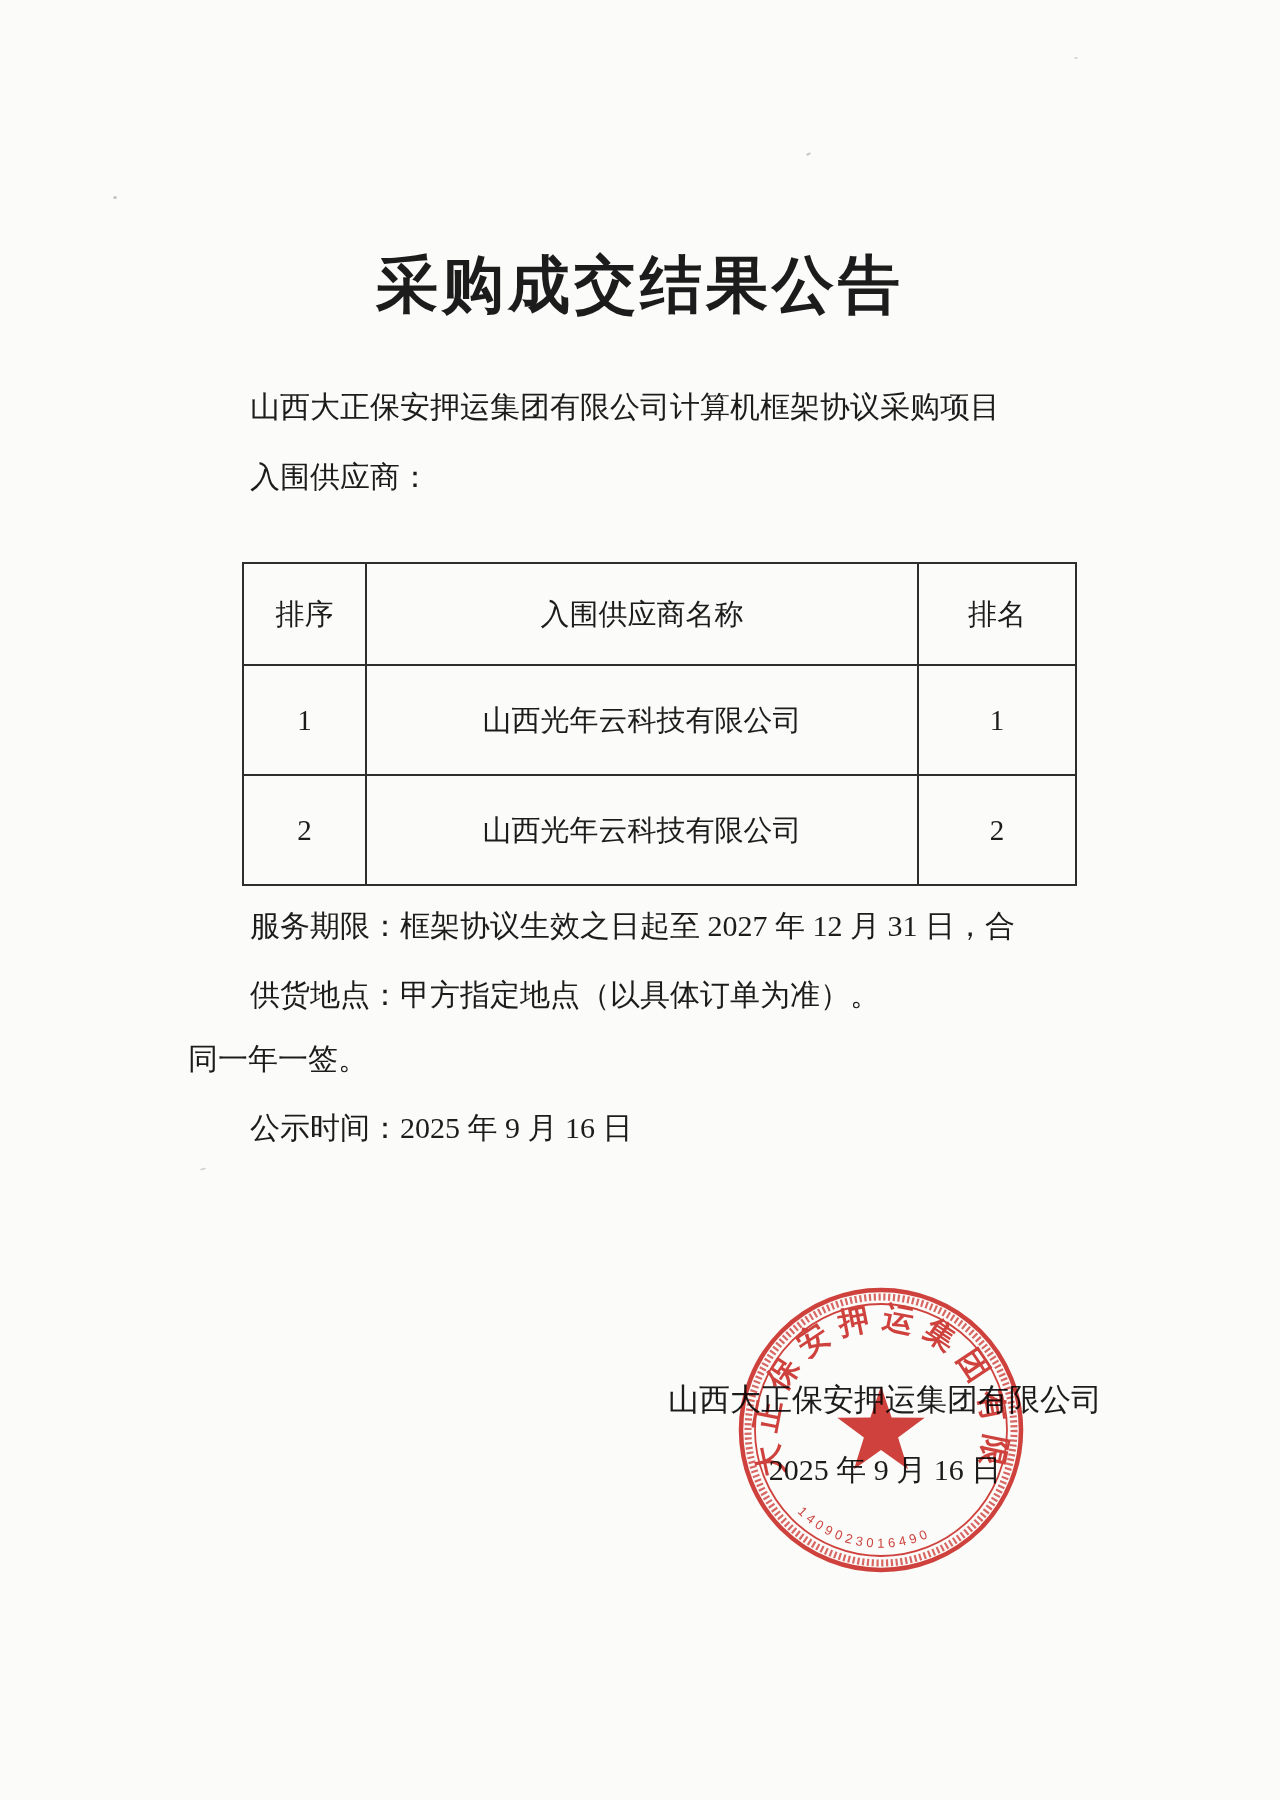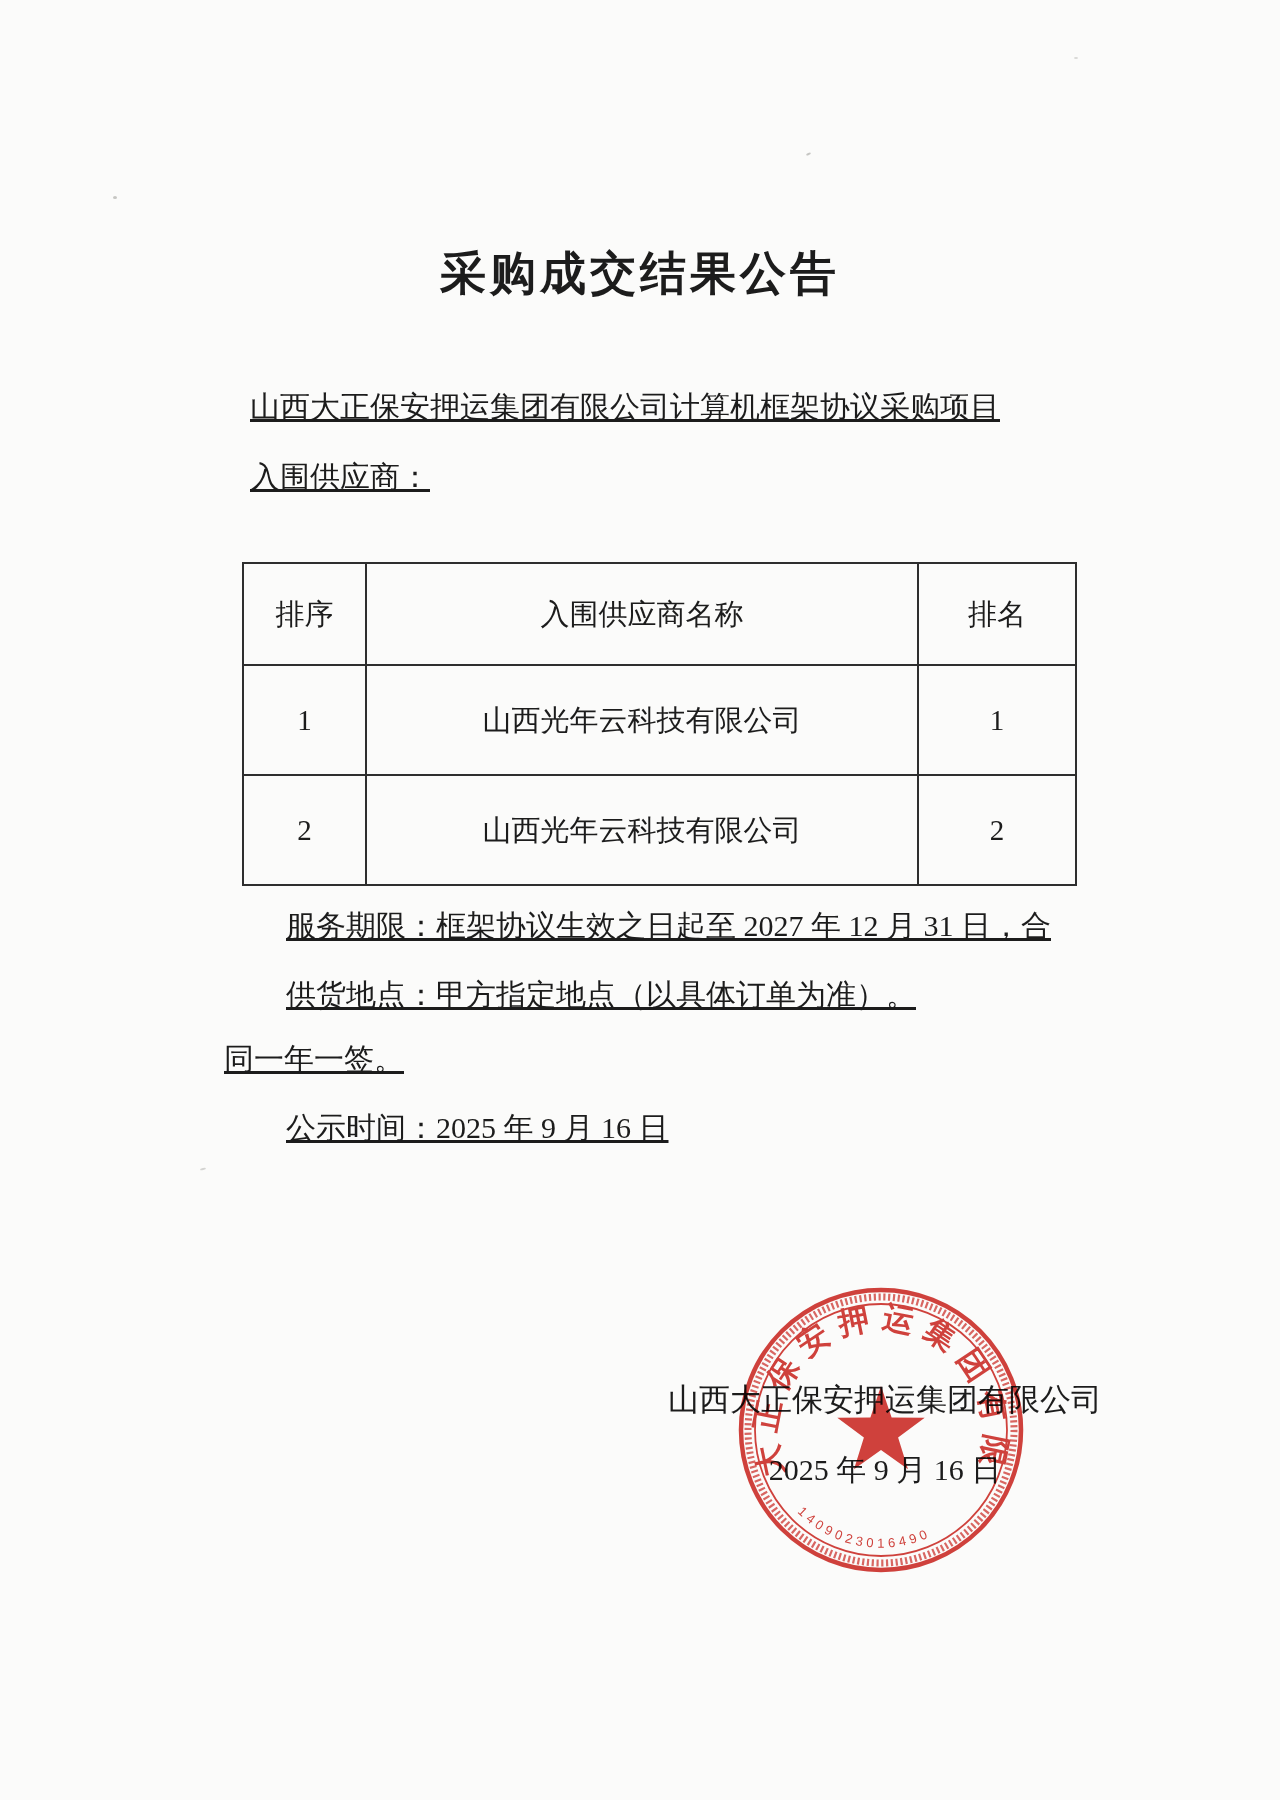--- a/index.html
+++ b/index.html
@@ -13,35 +13,35 @@
     font-family: "Liberation Serif", "DejaVu Serif", serif;
     color: #1c1c1c;
   }
   .title {
     position: absolute;
     top: 243px;
     left: 0;
     right: 0;
     margin: 0;
     text-align: center;
-    font-size: 46px;
+    font-size: 62px;
     font-weight: bold;
     letter-spacing: 4px;
   }
   .body-text {
     position: absolute;
     top: 372px;
     left: 188px;
     width: 925px;
     font-size: 30px;
     line-height: 70px;
   }
-  .body-text .line { white-space: nowrap; text-decoration: underline; }
+  .body-text .line { white-space: nowrap; }
   .body-text .line.indent { padding-left: 62px; }
-  .terms .line { line-height: 64px; margin-left: 36px; }
+  .terms .line { line-height: 64px; }
   .terms .line + .line.indent { margin-top: 5px; }
   table.supplier {
     border-collapse: collapse;
     margin: 50px 0 8px 54px;
     table-layout: fixed;
     width: 833px;
   }
   table.supplier th, table.supplier td {
     border: 2px solid #2e2e2e;
     text-align: center;

